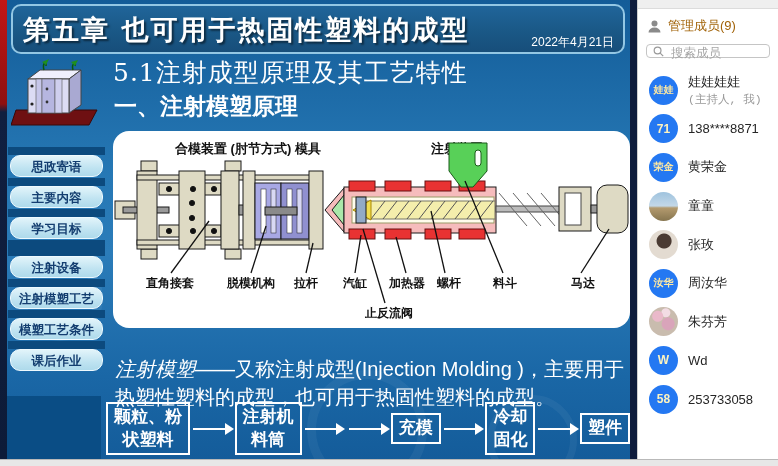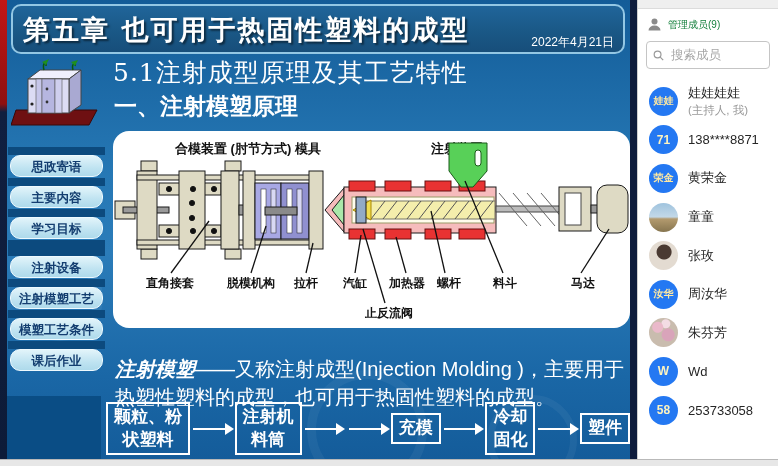--- a/index.html
+++ b/index.html
@@ -44,51 +44,51 @@
     font-size:25px;color:#fff;letter-spacing:1px;white-space:nowrap;}
   .h2{position:absolute;left:107px;top:91px;font-size:23px;font-weight:bold;color:#fff;white-space:nowrap;}
 
   .diagram{position:absolute;left:106px;top:131px;width:517px;height:197px;background:#fff;border-radius:16px;}
   .diagram svg{display:block;}
   .dlabel{font-size:13px;font-weight:bold;fill:#111;}
   .plabel{font-size:12px;font-weight:bold;fill:#111;text-anchor:middle;}
   .leader{stroke:#111;stroke-width:1.3;fill:none;}
 
   .def{position:absolute;left:108px;top:335px;width:516px;color:#fff;font-size:20px;line-height:1.4;}
-  .def .term{font-family:"DejaVu Serif","Liberation Serif",serif;font-weight:bold;font-style:italic;}
+  .def .term{font-family:"DejaVu Serif","Liberation Serif",serif;font-weight:normal;font-style:italic;}
 
   .flow{position:absolute;left:99px;top:399px;width:524px;height:59px;display:flex;align-items:center;}
   .fbox{border:2px solid #fff;color:#fff;font-weight:bold;font-size:17px;line-height:1.3;
     text-align:center;white-space:pre-line;padding:2px 6px;flex:none;}
   .farrow{flex:1 1 auto;height:2px;background:#fff;position:relative;margin:0 3px;min-width:12px;}
   .farrow::after{content:'';position:absolute;right:-2px;top:-5px;width:0;height:0;
     border-top:6px solid transparent;border-bottom:6px solid transparent;border-left:9px solid #fff;}
 
   
   .sidebar{position:absolute;left:637px;top:0;width:141px;height:459px;background:#fff;border-left:1px solid #cfcfcf;}
   .sb-top{height:9px;background:#efefef;border-bottom:1px solid #dcdcdc;}
-  .sb-header{display:flex;align-items:center;gap:6px;padding:8px 12px 0 9px;color:#15803d;font-size:10px;}
-  .search{margin:9px 8px 0 8px;height:28px;border:1px solid #c5c5c5;border-radius:4px;background:#fff;
-    display:flex;align-items:center;gap:5px;padding:0 6px;}
+  .sb-header{display:flex;align-items:center;gap:6px;padding:8px 12px 0 9px;color:#a16207;font-size:13px;}
+  .search{margin:9px 8px 0 8px;height:14px;border:1px solid #c5c5c5;border-radius:4px;background:#fff;
+    display:flex;align-items:flex-start;gap:5px;padding:0 6px;}
   .search input{border:none;outline:none;width:100%;font-size:12.5px;color:#333;font-family:inherit;background:transparent;}
   .search input::placeholder{color:#a6a6a6;}
   .members{margin-top:13px;}
   .mrow{display:flex;align-items:center;gap:10px;height:38.6px;padding-left:11px;cursor:pointer;}
   .avatar{width:29px;height:29px;border-radius:50%;flex:none;display:flex;align-items:center;justify-content:center;
     background:#2478f2;color:#ffe9a2;font-weight:bold;font-size:10px;letter-spacing:0;overflow:hidden;}
   .avatar.lat{font-size:12px;color:#fdf3c0;}
   .avatar.photo-scenery{background:linear-gradient(180deg,#9fc3de 0%,#c3d8e8 48%,#b39a6e 55%,#86754f 100%);}
   .avatar.photo-portrait{background:radial-gradient(circle at 52% 38%,#4a3a32 0 7px,#e3dbd1 8px);}
   .avatar.photo-flowers{background:
       radial-gradient(circle at 30% 32%,#eab9ca 0 5px,transparent 6px),
       radial-gradient(circle at 66% 58%,#d9a4ba 0 6px,transparent 7px),
       radial-gradient(circle at 58% 20%,#f3dce4 0 4px,transparent 5px),#c9bcae;}
   .mtext{display:flex;flex-direction:column;justify-content:flex-start;}
   .mname{font-size:13px;color:#262626;white-space:nowrap;}
-  .msub{font-size:11.5px;color:#999;margin-top:1px;}
+  .msub{font-size:11.5px;color:#999;margin-top:1px;font-family:Liberation Mono, monospace;}
 </style>
 </head>
 <body>
 
 <div id="app">
 
   <div class="left-strip"></div>
 
   <div class="pres">
     <div class="swirl s1"></div>

